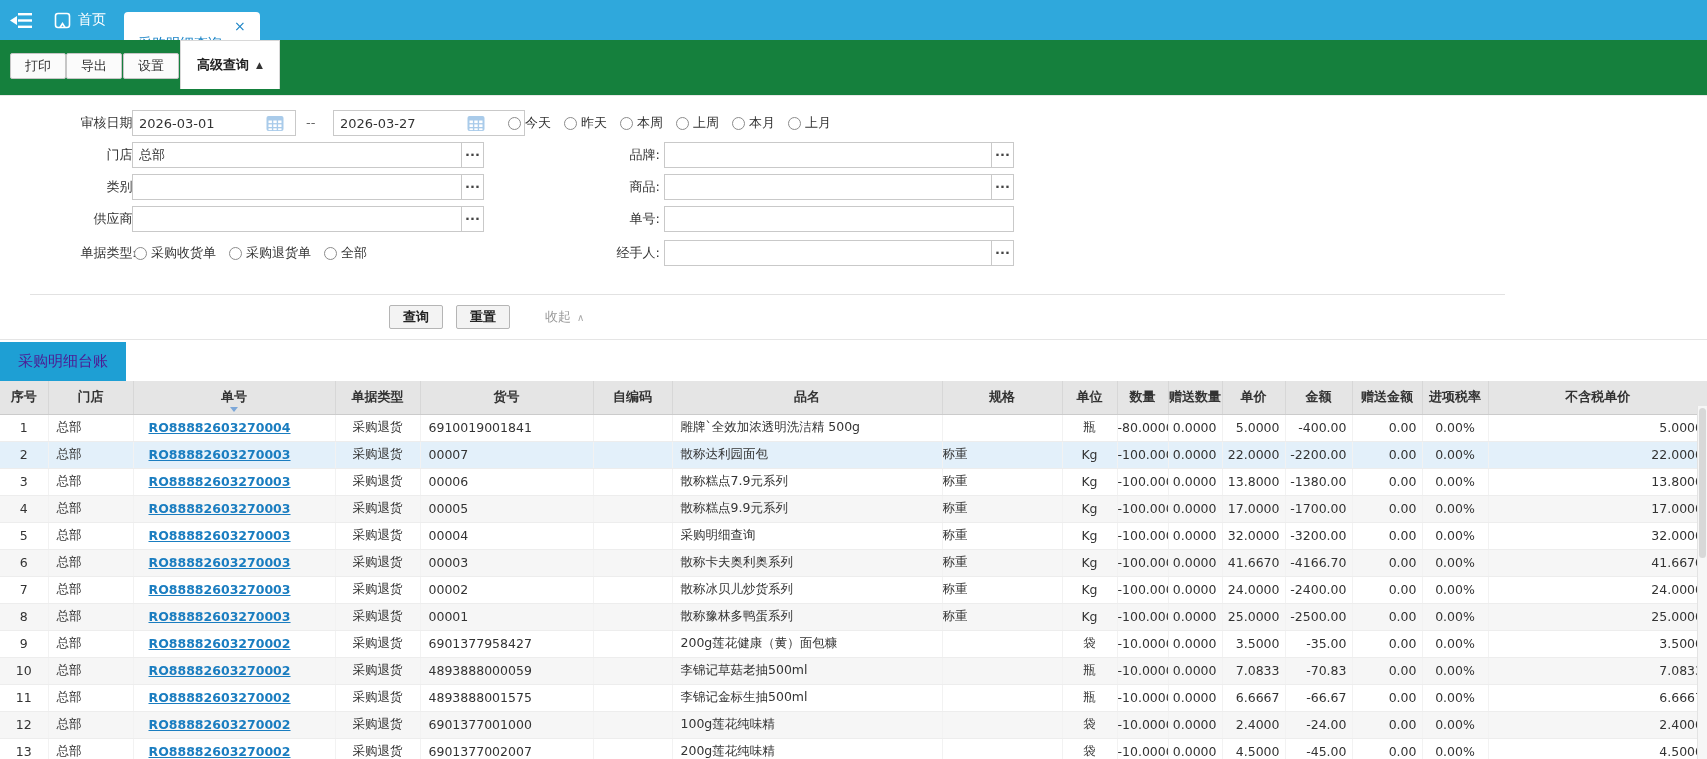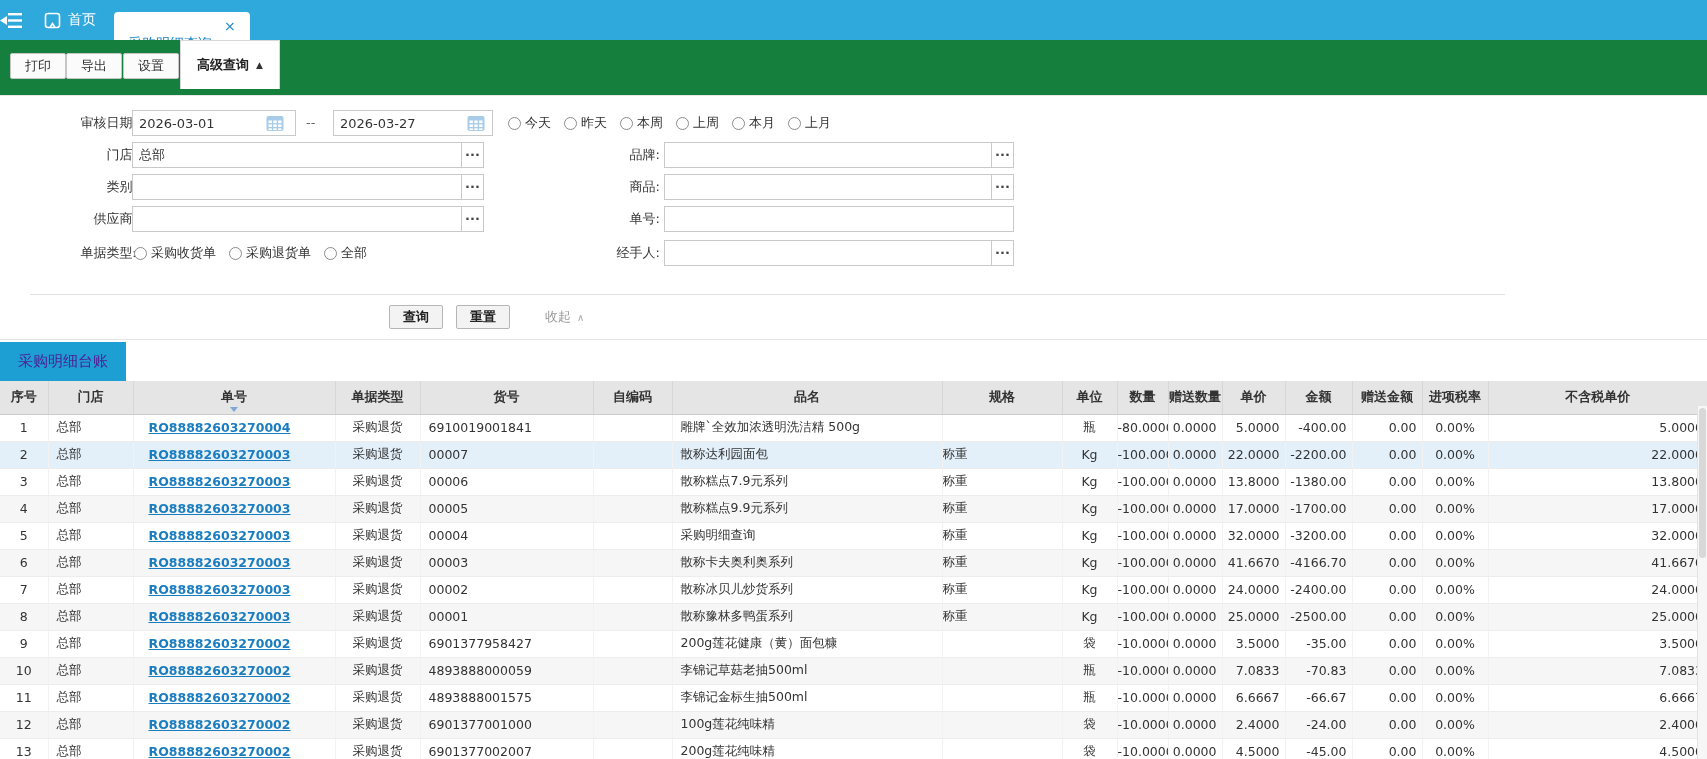--- a/index.html
+++ b/index.html
@@ -2,21 +2,21 @@
 <html><head>
 <meta charset="utf-8">
 <style>
   * { margin:0; padding:0; box-sizing:border-box; }
   html,body { background:#fff; }
   body { font-family:"DejaVu Sans","Liberation Sans",sans-serif; }
   #page { position:relative; width:1707px; height:759px; background:#fff; overflow:hidden; }
 
   
   .topbar { position:relative; height:40px; background:#2FA8DC; display:flex; align-items:stretch; }
-  .topbar-left { display:flex; align-items:center; padding-left:0; }
+  .topbar-left { display:flex; align-items:center; padding-left:10px; }
   .icon-btn { display:flex; align-items:center; justify-content:center; cursor:pointer; }
   .home-group { display:flex; align-items:center; margin-left:20px; color:#fff; font-size:14px; cursor:pointer; }
   .home-group .txt { margin-left:7px; }
   .tab-active { align-self:flex-end; margin-left:18px; height:28px; background:#fff; border-radius:4px 4px 0 0;
                 display:flex; align-items:center; padding:0 14px; cursor:pointer; }
   .tab-active .tab-label { color:#1B84C6; font-size:14px; font-weight:normal;margin-top:36px; }
   .tab-active .tab-close { color:#1B84C6; font-size:14px; margin-left:12px; cursor:pointer; }
 
   
   .toolbar { position:relative; height:56px; border-bottom:1px solid #E8E8E8; background:#15803d; }
@@ -141,21 +141,21 @@
           <rect x="2.5" y="9.4" width="3.4" height="2.6" fill="#fff"></rect>
             <rect x="7.3" y="9.4" width="3.4" height="2.6" fill="#fff"></rect>
             <rect x="12.1" y="9.4" width="3.4" height="2.6" fill="#fff"></rect>
           <rect x="2.5" y="13.3" width="3.4" height="1.8" fill="#fff"></rect>
             <rect x="7.3" y="13.3" width="3.4" height="1.8" fill="#fff"></rect>
             <rect x="12.1" y="13.3" width="3.4" height="1.8" fill="#fff"></rect>
         </svg>
       </span>
     </div>
     <span class="date-sep r1">--</span>
-    <div class="date-field r1" style="left:333px; width:160px;">
+    <div class="date-field r1" style="left:333px; width:192px;">
       <input value="2026-03-27" style="">
       <span class="cal-icon">
         <svg width="18" height="17" viewBox="0 0 18 17">
           <rect x="0.5" y="1" width="17" height="15" rx="2" fill="#A9CBEA"></rect>
           <rect x="2.5" y="5.5" width="3.4" height="2.6" fill="#fff"></rect>
             <rect x="7.3" y="5.5" width="3.4" height="2.6" fill="#fff"></rect>
             <rect x="12.1" y="5.5" width="3.4" height="2.6" fill="#fff"></rect>
           <rect x="2.5" y="9.4" width="3.4" height="2.6" fill="#fff"></rect>
             <rect x="7.3" y="9.4" width="3.4" height="2.6" fill="#fff"></rect>
             <rect x="12.1" y="9.4" width="3.4" height="2.6" fill="#fff"></rect>

